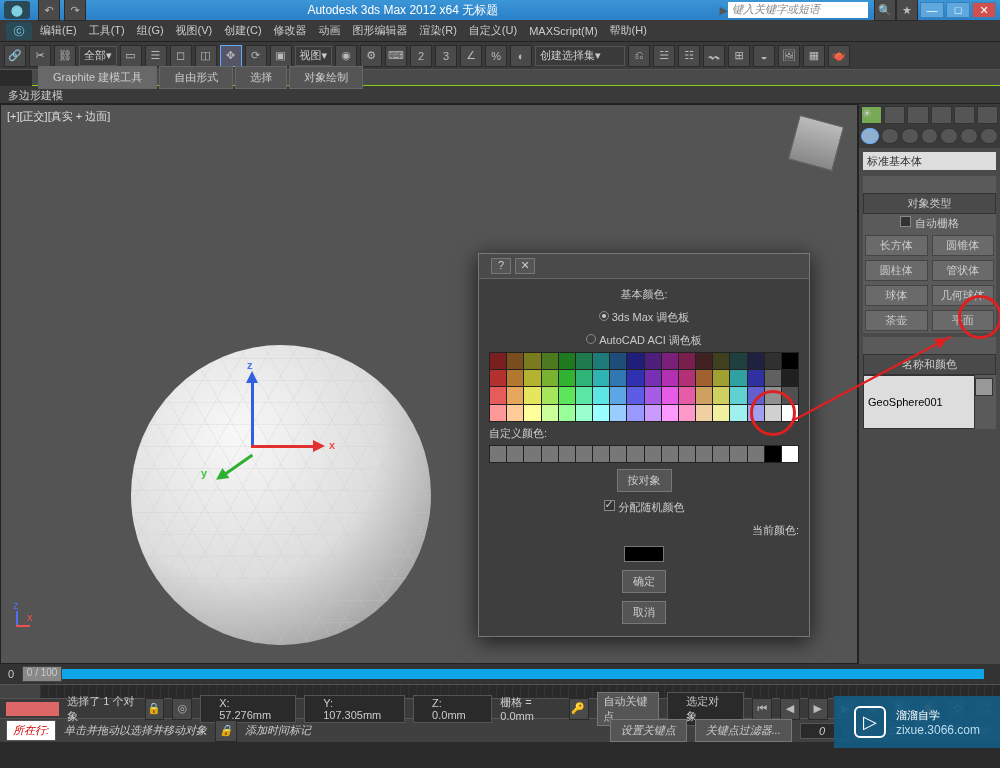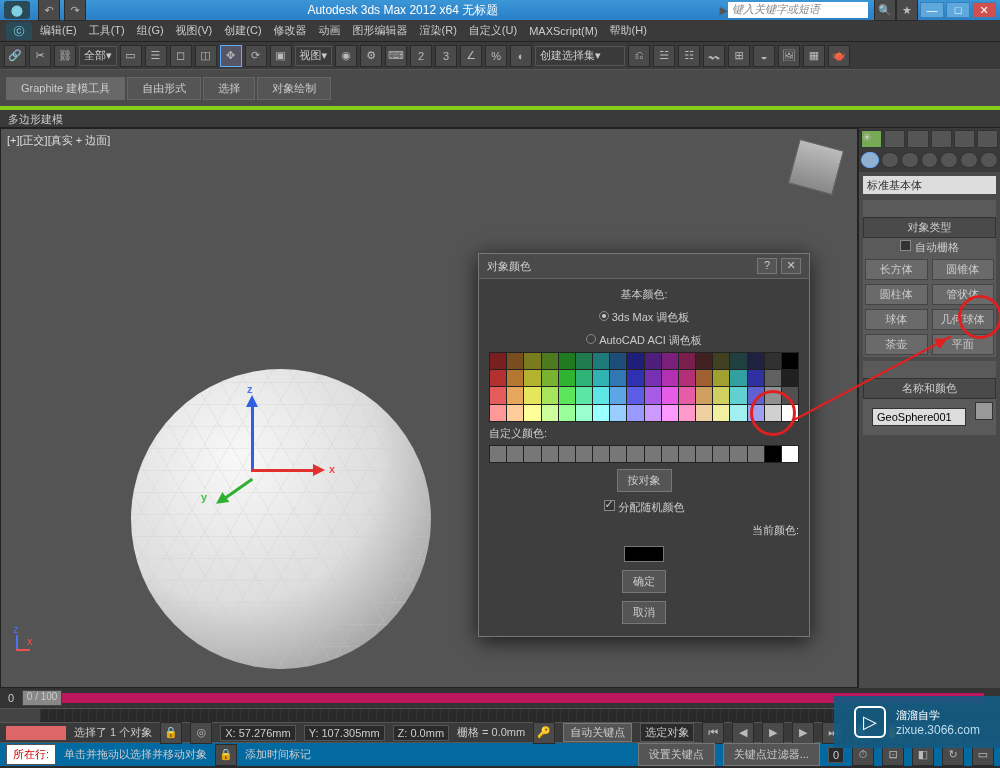--- a/index.html
+++ b/index.html
@@ -9,21 +9,21 @@
 .titlebar .wbtn { width: 24px; height: 16px; background: #5fa8dd; margin-left: 2px; border: 1px solid #3a7fb8; text-align: center; line-height: 14px; }
 .titlebar .wbtn.close{background:#d05050;}
 .menubar { background: #3a3a3a; height: 22px; display: flex; align-items: center; padding: 0 6px; border-bottom: 1px solid #222; }
 .menubar span { margin-right: 12px; }
 .logo { width: 26px; height: 18px; background: #2a4a58; border-radius: 3px; margin-right: 8px; text-align:center;line-height:18px;color:#7fd0e0;}
 .search { margin-left: auto; background: #fff; height: 16px; width: 140px; padding: 0 4px; color: #888; font-style: italic; }
 .toolbar { background: #3a3a3a; height: 28px; display: flex; align-items: center; padding: 0 4px; border-bottom: 1px solid #555; gap:3px;}
 .tbtn { width: 22px; height: 22px; background: #4a4a4a; border: 1px solid #2a2a2a; display:inline-flex;align-items:center;justify-content:center;color:#bbb;}
 .tbtn.sel{border:1px solid #6af;background:#556;}
 .tdrop{background:#3a3a3a;border:1px solid #555;height:20px;padding:0 4px;color:#ccc;display:flex;align-items:center;}
-.ribbonbar{background:#4a4a4a;height:40px;display:flex;align-items:center;padding:0 6px;border-bottom:4px solid #84cc16;}
+.ribbonbar{background:#4a4a4a;height:16px;display:flex;align-items:center;padding:0 6px;border-bottom:1px solid #84cc16;margin-left:32px;}
 .ribbonbar .tab{padding:3px 14px;border:1px solid #666;background:#555;color:#ccc;margin-right:2px;}
 .ribbonbar .tab.active{background:#686868;}
 .polylabel{background:#3a3a3a;height:18px;padding:2px 8px;border-bottom:1px solid #222;}
 .main{display:flex;height:560px;}
 .viewport{flex:1;background:#545454;position:relative;border:1px solid #222;}
 .vplabel{position:absolute;top:4px;left:6px;color:#ddd;}
 .ball{position:absolute;left:130px;top:240px;width:300px;height:300px;border-radius:50%;background:radial-gradient(circle at 35% 30%,#f8f8f8,#ddd 50%,#888 95%,#333);}
 .ball::after{content:"";position:absolute;inset:0;border-radius:50%;background:repeating-linear-gradient(60deg,rgba(200,200,200,.25) 0 1px,transparent 1px 22px),repeating-linear-gradient(-60deg,rgba(200,200,200,.25) 0 1px,transparent 1px 22px),repeating-linear-gradient(0deg,rgba(200,200,200,.25) 0 1px,transparent 1px 22px);}
 .gizmo{position:absolute;left:250px;top:340px;}
 .arrowX{position:absolute;width:70px;height:3px;background:#e03030;left:0;top:0;}
@@ -40,21 +40,21 @@
 .sp-icons div{flex:1;background:#555;border:1px solid #333;}
 .sp-icons2{height:22px;display:flex;background:#3a3a3a;padding:2px;gap:2px;}
 .sp-icons2 div{width:18px;height:16px;background:#555;border:1px solid #333;border-radius:8px;}
 .sp-icons2 div.sel{background:#8fb0d0;border-color:#6af;}
 .sp-drop{background:#ddd;color:#333;height:18px;margin:4px;padding:2px 4px;}
 .sp-roll{background:#5a5a5a;margin:2px 4px;}
 .sp-rollhead{background:#4a4a4a;text-align:center;padding:2px;border:1px solid #333;margin-top:17px;}
 .sp-btn{background:#6a6a6a;border:1px solid #444;text-align:center;padding:2px 0;margin:2px;}
 .sp-btnrow{display:flex;}
 .sp-btnrow .sp-btn{flex:1;}
-.sp-input{background:#ddd;color:#000;border:1px solid #333;margin:9px;padding:2px 4px;flex:1;}
+.sp-input{background:#ddd;color:#000;border:1px solid #333;margin:0;padding:20px 4px;flex:1;}
 .colorswatch{width:18px;height:18px;background:#999;border:1px solid #333;margin:3px 3px 3px 0;}
 .dialog{position:absolute;left:478px;top:253px;width:332px;background:#3e3e3e;border:1px solid #777;box-shadow:0 4px 20px rgba(0,0,0,.7);}
 .dlg-title{background:#4a4a4a;padding:4px 8px;display:flex;align-items:center;border-bottom:1px solid #666;}
 .dlg-title span{flex:1;}
 .dlg-close{width:20px;height:16px;background:#555;text-align:center;border:1px solid #777;margin-left:4px;}
 .dlg-body{padding:8px 10px;}
 .dlg-row{display:flex;align-items:center;gap:8px;margin-bottom:4px;flex-direction:column;}
 .radio{width:10px;height:10px;border:1px solid #888;border-radius:50%;display:inline-block;margin-right:3px;position:relative;}
 .radio.on::after{content:"";position:absolute;inset:2px;background:#ccc;border-radius:50%;}
 .swatches{display:grid;grid-template-columns:repeat(18,1fr);gap:1px;background:#222;padding:1px;margin:4px 0;}
@@ -62,25 +62,25 @@
 .custrow{display:grid;grid-template-columns:repeat(18,1fr);gap:1px;background:#222;padding:1px;margin:4px 0;}
 .custrow div{aspect-ratio:1;background:#777;}
 .dlgbtn{background:#555;border:1px solid #777;padding:3px 10px;}
 .currcolor{width:40px;height:16px;background:#000;border:1px solid #777;}
 .cb{width:11px;height:11px;border:1px solid #888;display:inline-block;margin-right:4px;background:#333;position:relative;}
 .cb.on::after{content:"✓";position:absolute;top:-3px;left:0;font-size:11px;color:#ccc;}
 .redcircle{position:absolute;border:3px solid #e02020;border-radius:50%;pointer-events:none;}
 .redarrow{position:absolute;background:#e02020;height:2px;transform-origin:left center;pointer-events:none;}
 .redarrow::after{content:"";position:absolute;right:-2px;top:-5px;border:6px solid transparent;border-right:12px solid #e02020;transform:rotate(180deg);}
 .timeslider{background:#333;height:20px;display:flex;align-items:center;padding:0 8px;}
-.timebar{flex:1;height:10px;background:#be185d;margin:0 8px;position:relative;}
+.timebar{flex:1;height:10px;background:#0ea5e9;margin:0 8px;position:relative;}
 .timebar .knob{position:absolute;left:0;top:-3px;width:40px;height:16px;background:#888;border:1px solid #444;text-align:center;font-size:10px;}
 .statusbar{background:#3a3a3a;height:20px;display:flex;align-items:center;padding:0 6px;gap:8px;border-top:1px solid #555;}
-.statusbar2{background:#0369a1;height:24px;display:flex;align-items:center;padding:0 6px;gap:8px;border-top:1px solid #555;}
-.coordbox{background:#2a2a2a;border:1px solid #555;padding:1px 4px;}
+.statusbar2{background:#404040;height:24px;display:flex;align-items:center;padding:0 6px;gap:8px;border-top:1px solid #555;font-style:italic;}
+.coordbox{background:#2a2a2a;border:1px solid #555;padding:1px 18px;}
 .watermark{position:absolute;right:0;bottom:20px;background:rgba(20,90,130,.92);color:#fff;padding:10px 20px;font-size:22px;display:flex;align-items:center;gap:10px;}
 .watermark small{font-size:12px;display:block;color:#bde;}
 </style>
 </head>
 <body>
 
 <div class="titlebar">
   <div class="logo">⬤</div>
   <div style="display:flex;gap:4px;">
     <div class="tbtn">↶</div>
@@ -266,21 +266,20 @@
   <div class="coordbox">0</div>
   <div class="tbtn">⏱</div>
   <div class="tbtn">⊡</div>
   <div class="tbtn">◧</div>
   <div class="tbtn">↻</div>
   <div class="tbtn">▭</div>
 </div>
 
 <div class="dialog">
   <div class="dlg-title">
-    <span>对象颜色</span>
     <div class="dlg-close">?</div>
     <div class="dlg-close">✕</div>
   </div>
   <div class="dlg-body">
     <div class="dlg-row">
       <span>基本颜色:</span>
       <label><span class="radio on"></span><span>3ds Max 调色板</span></label>
       <label><span class="radio"></span><span>AutoCAD ACI 调色板</span></label>
     </div>
     <div class="swatches" id="palette">

